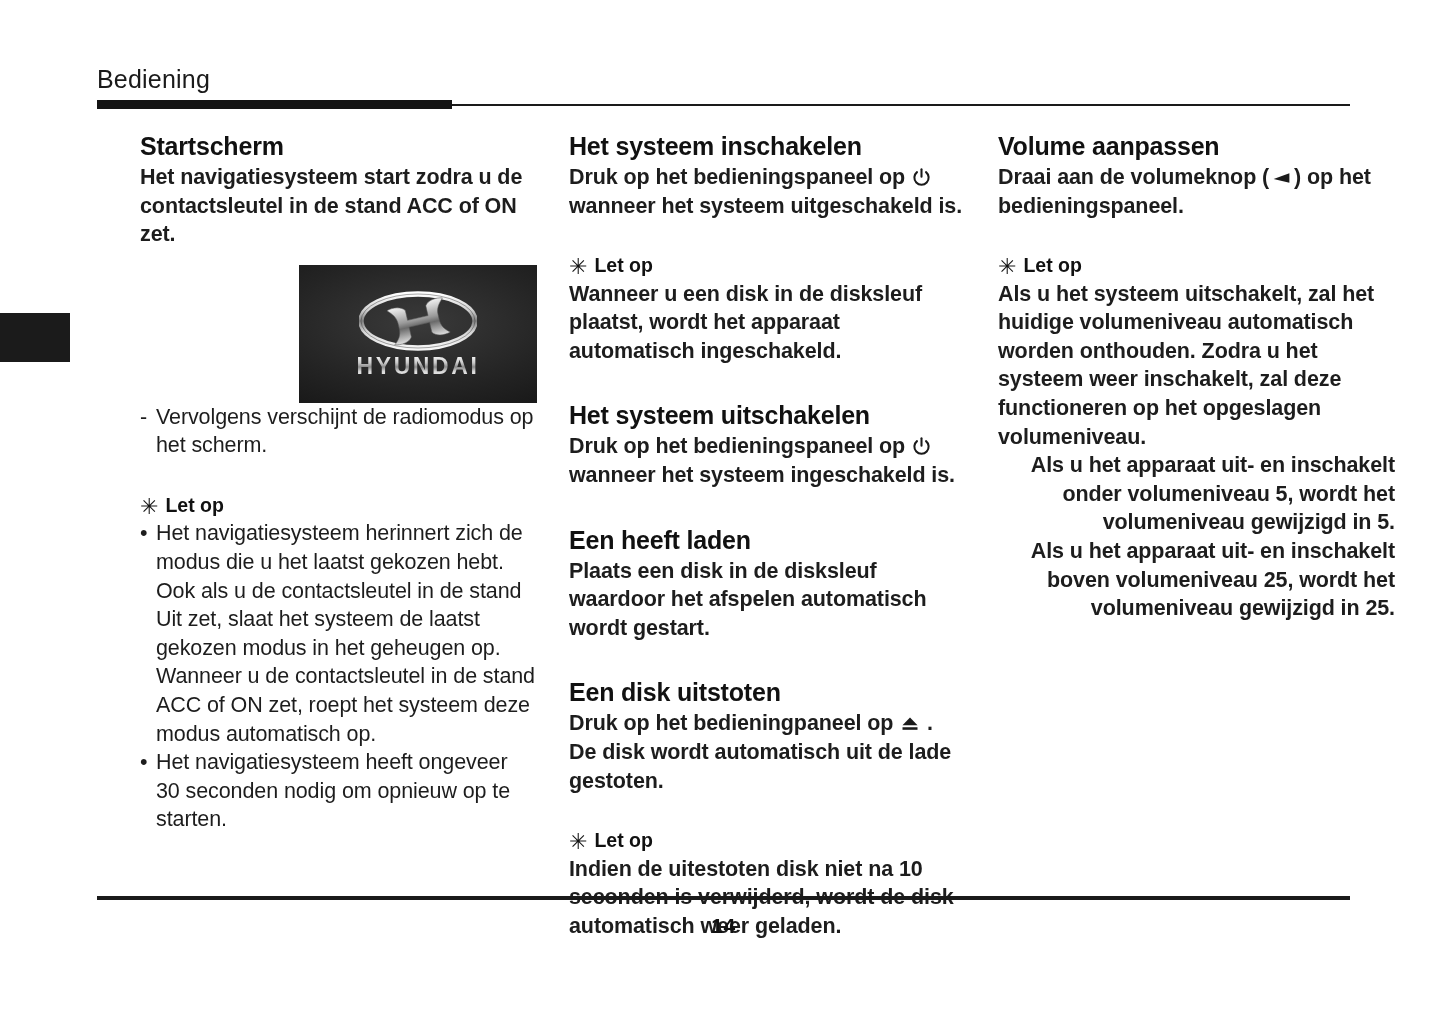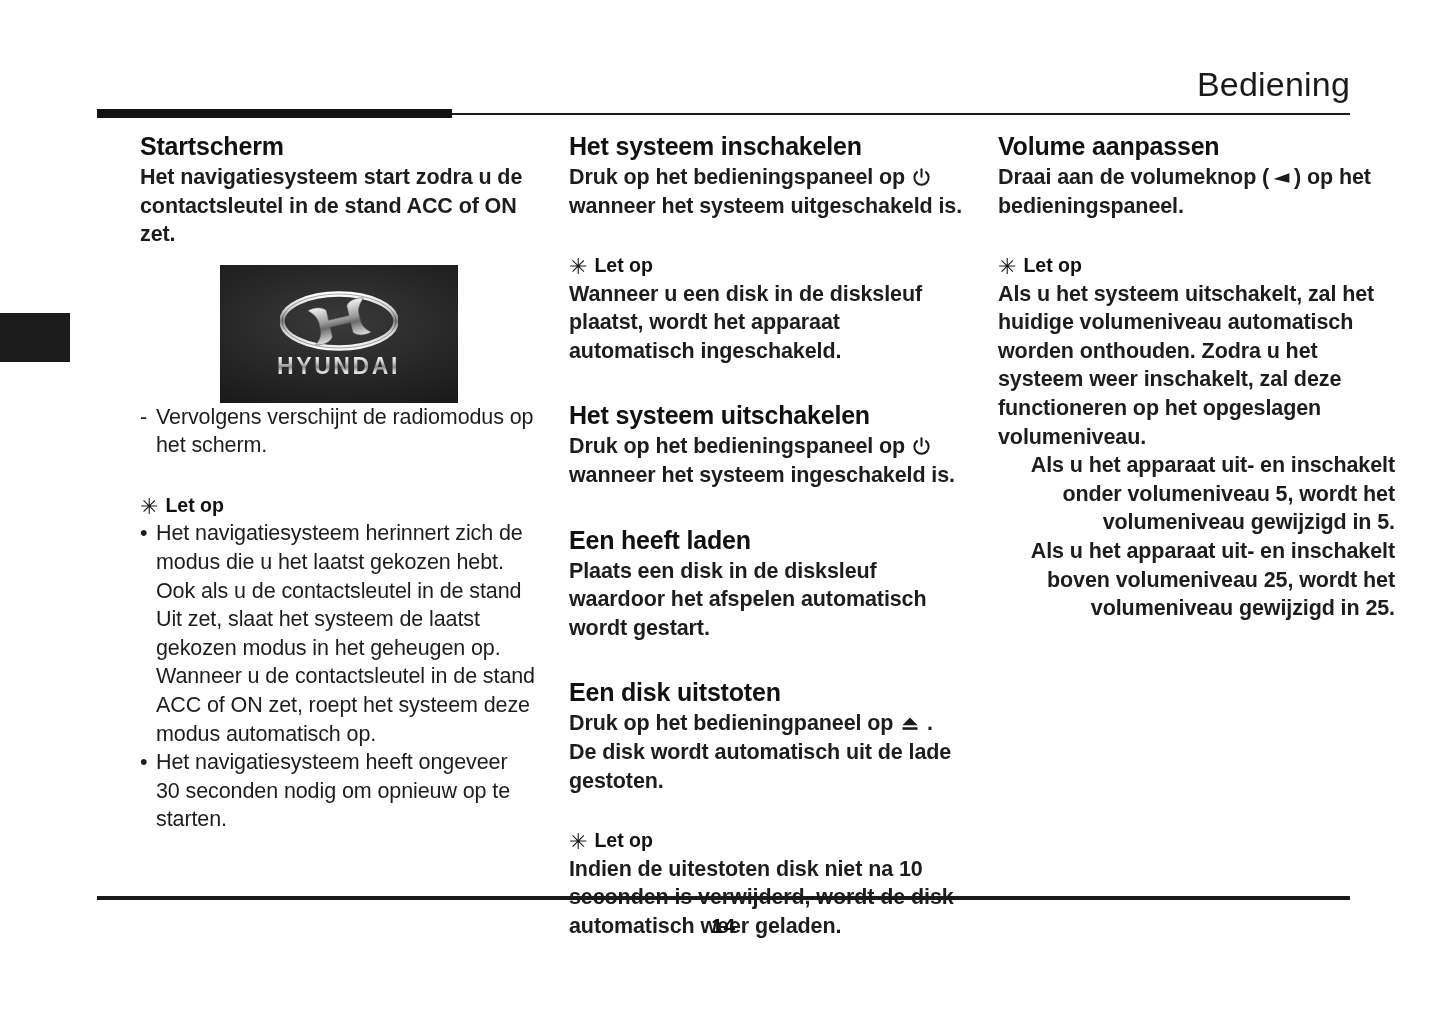--- a/index.html
+++ b/index.html
@@ -34,27 +34,26 @@
   }
 
   
   .header {
     position: absolute;
     left: 97px;
     top: 66px;
     width: 1253px;
   }
   .header-title {
-    font-size: 34px;
+    font-size: 25px;
     font-weight: 400;
     letter-spacing: 0.2px;
     color: #1a1a1a;
     line-height: 1.1;
     margin: 0 0 6px 0;
-    text-align: right;
   }
   .header-rules {
     position: relative;
     height: 9px;
   }
   .rule-thin {
     position: absolute;
     left: 0;
     top: 4px;
     width: 1253px;
@@ -175,21 +174,21 @@
     width: 21px;
     height: 14px;
     margin: 0 2px;
     vertical-align: -1px;
   }
 
   
   .splash-wrap {
     margin: 16px 0 0 0;
     display: flex;
-    justify-content: center;
+    justify-content: flex-end;
   }
   .splash {
     position: relative;
     width: 238px;
     height: 138px;
     background:
       radial-gradient(ellipse 150% 120% at 50% 42%, #3a3a3a 0%, #242424 38%, #141414 68%, #090909 100%);
     overflow: hidden;
   }
   .hy-logo {

